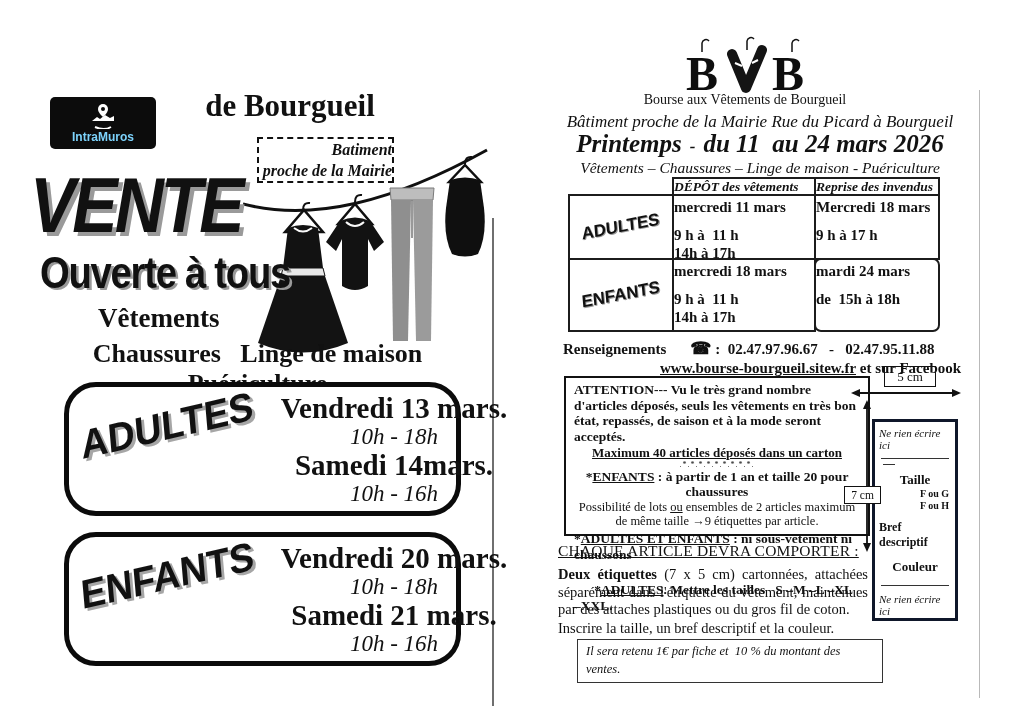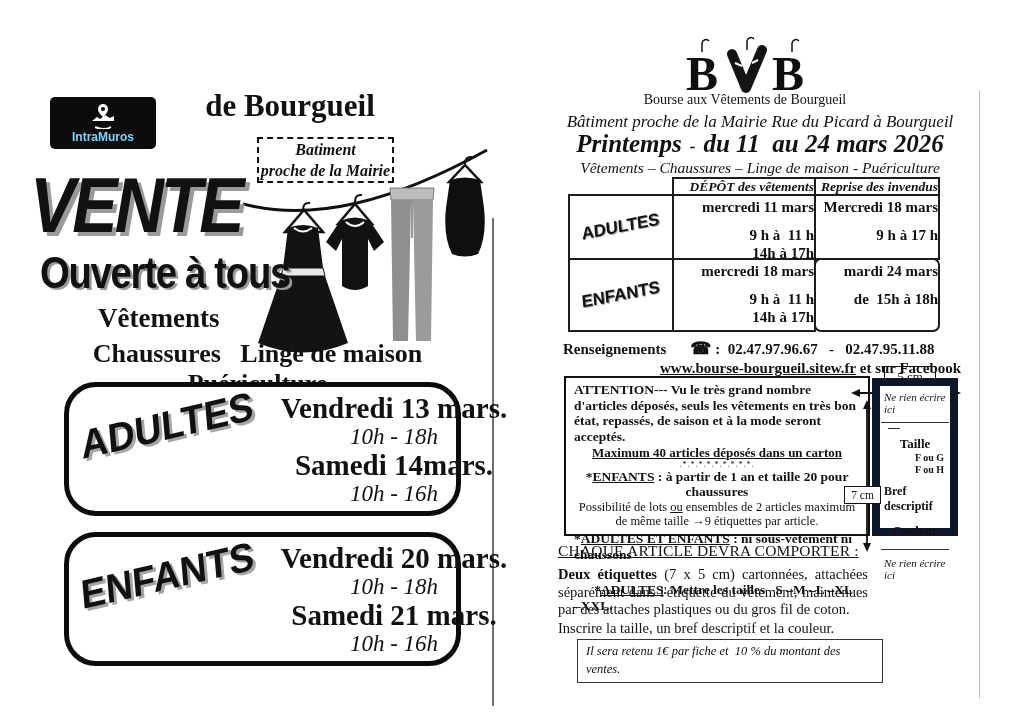--- a/index.html
+++ b/index.html
@@ -17,21 +17,21 @@
   .fold-center { left:492px; top:218px; width:2px; height:488px; background:#6f6f6f; }
   .fold-right  { left:979px; top:90px;  width:1px; height:608px; background:#b9b9b9; }
 
   
   .lp-title   { left:45px; top:46px; width:440px; font-size:37px; font-weight:bold; text-align:center; letter-spacing:.5px; }
   .lp-sub     { left:110px; top:88px; width:360px; font-size:31px; font-weight:bold; text-align:center; }
   .intramuros { left:50px; top:97px; width:106px; height:52px; background:#0c0c0c; border-radius:5px;
                 display:flex; flex-direction:column; align-items:center; justify-content:center; }
   .intramuros .im-label { color:#7dd3fc; font-family:"Liberation Sans",sans-serif; font-size:12px; font-weight:bold; margin-top:1px; }
   .loc-box { left:257px; top:137px; width:137px; height:46px; border:2px dashed #111;
-             font-style:italic; font-weight:bold; font-size:16px; text-align:center; line-height:1.3; padding-top:1px; }
+             font-style:italic; font-weight:bold; font-size:16px; text-align:right; line-height:1.3; padding-top:1px; }
   .vente { left:30px; top:166px; font-family:"Liberation Sans",sans-serif; font-size:68px; font-weight:bold; font-style:italic;
            letter-spacing:-3px; transform:scaleY(1.14); transform-origin:top left; text-shadow:4px 3px 0 #9a9a9a; line-height:1; }
   .ouverte { left:40px; top:250px; font-family:"Liberation Sans",sans-serif; font-size:45px; font-weight:bold;
              letter-spacing:-1.5px; transform:scaleX(0.85); transform-origin:left top; text-shadow:3px 2px 0 #9a9a9a; line-height:1; }
   .cat-main   { left:98px; top:303px; font-size:27px; font-weight:bold; }
   .cat-others { left:25px; top:339px; width:465px; font-size:26px; font-weight:bold; text-align:center; }
 
   .session { left:64px; width:397px; height:134px; border:5px solid #0b0b0b; border-radius:32px; background:#fff; }
   .session-adultes { top:382px; }
   .session-enfants { top:532px; }
@@ -43,21 +43,21 @@
 
   
   .bvb-svg     { left:672px; top:36px; width:150px; height:62px; }
   .bvb-caption { left:620px; top:92px; width:250px; font-size:14px; text-align:center; }
   .r-addr   { left:555px; top:112px; width:410px; font-size:17px; font-style:italic; text-align:center; }
   .r-season { left:555px; top:130px; width:410px; font-size:25px; font-weight:bold; font-style:italic; text-align:center; }
   .r-season .sep { font-size:17px; padding:0 8px; }
   .r-cats   { left:555px; top:159px; width:410px; font-size:15.5px; font-style:italic; text-align:center; }
 
   .rtable { left:568px; top:177px; width:372px; height:155px; }
-  .cell { position:absolute; border:2px solid #1c1c1c; background:#fff; text-align:right; }
+  .cell { position:absolute; border:2px solid #1c1c1c; background:#fff; text-align:left; }
   .hcell { font-size:13.5px; font-weight:bold; font-style:italic; line-height:15px; }
   .h-depot   { left:104px; top:0; width:144px; height:19px; }
   .h-reprise { left:246px; top:0; width:126px; height:19px; }
   .g-cell    { display:flex; align-items:center; justify-content:center; }
   .g-cell span { font-family:"Liberation Sans",sans-serif; font-size:17px; font-weight:bold;
                  transform:rotate(-11deg) skewX(-6deg); text-shadow:1px 1px 0 #999; }
   .r1-group   { left:0; top:17px; width:106px; height:66px; }
   .r1-depot   { left:104px; top:17px; width:144px; height:66px; }
   .r1-reprise { left:246px; top:17px; width:126px; height:66px; }
   .r2-group   { left:0; top:81px; width:106px; height:74px; }
@@ -81,21 +81,21 @@
   .att-ae    { font-size:13.5px; font-weight:bold; margin-top:3px; }
   .att-hom   { font-size:13.5px; font-weight:bold; margin-top:5px; }
   .u { text-decoration:underline; }
 
   .cm5-box { left:884px; top:366px; width:52px; height:21px; border:1.5px solid #111; font-size:13px;
              display:flex; align-items:center; justify-content:center; }
   .h-arrow { left:849px; top:387px; width:114px; height:12px; }
   .v-arrow { left:861px; top:399px; width:12px; height:154px; }
   .cm7-box { left:844px; top:486px; width:37px; height:18px; border:1px solid #111; background:#fff; font-size:11.5px;
              display:flex; align-items:center; justify-content:center; z-index:2; }
-  .tag { left:872px; top:378px; width:86px; height:158px; border:8px solid #0f172a; background:#fff;
+  .tag { left:872px; top:419px; width:86px; height:202px; border:3px solid #0f172a; background:#fff;
          display:flex; flex-direction:column; align-items:center; padding:5px 4px 0 4px; }
   .tag .note { font-size:11px; font-style:italic; }
   .tag .rule { width:68px; border-top:1.2px solid #333; margin-top:7px; }
   .tag .tick { width:12px; border-top:1.2px solid #333; margin:5px 0 0 4px; align-self:flex-start; }
   .tag .taille { font-size:13px; font-weight:bold; margin-top:7px; }
   .tag .size { font-size:10px; font-weight:bold; align-self:flex-end; margin-right:2px; line-height:1.2; }
   .tag .desc { font-size:12px; font-weight:bold; margin-top:8px; }
   .tag .coul { font-size:13px; font-weight:bold; margin-top:9px; }
   .tag .rule2 { width:68px; border-top:1.2px solid #333; margin-top:10px; }
   .tag .note2 { font-size:11px; font-style:italic; margin-top:7px; }

